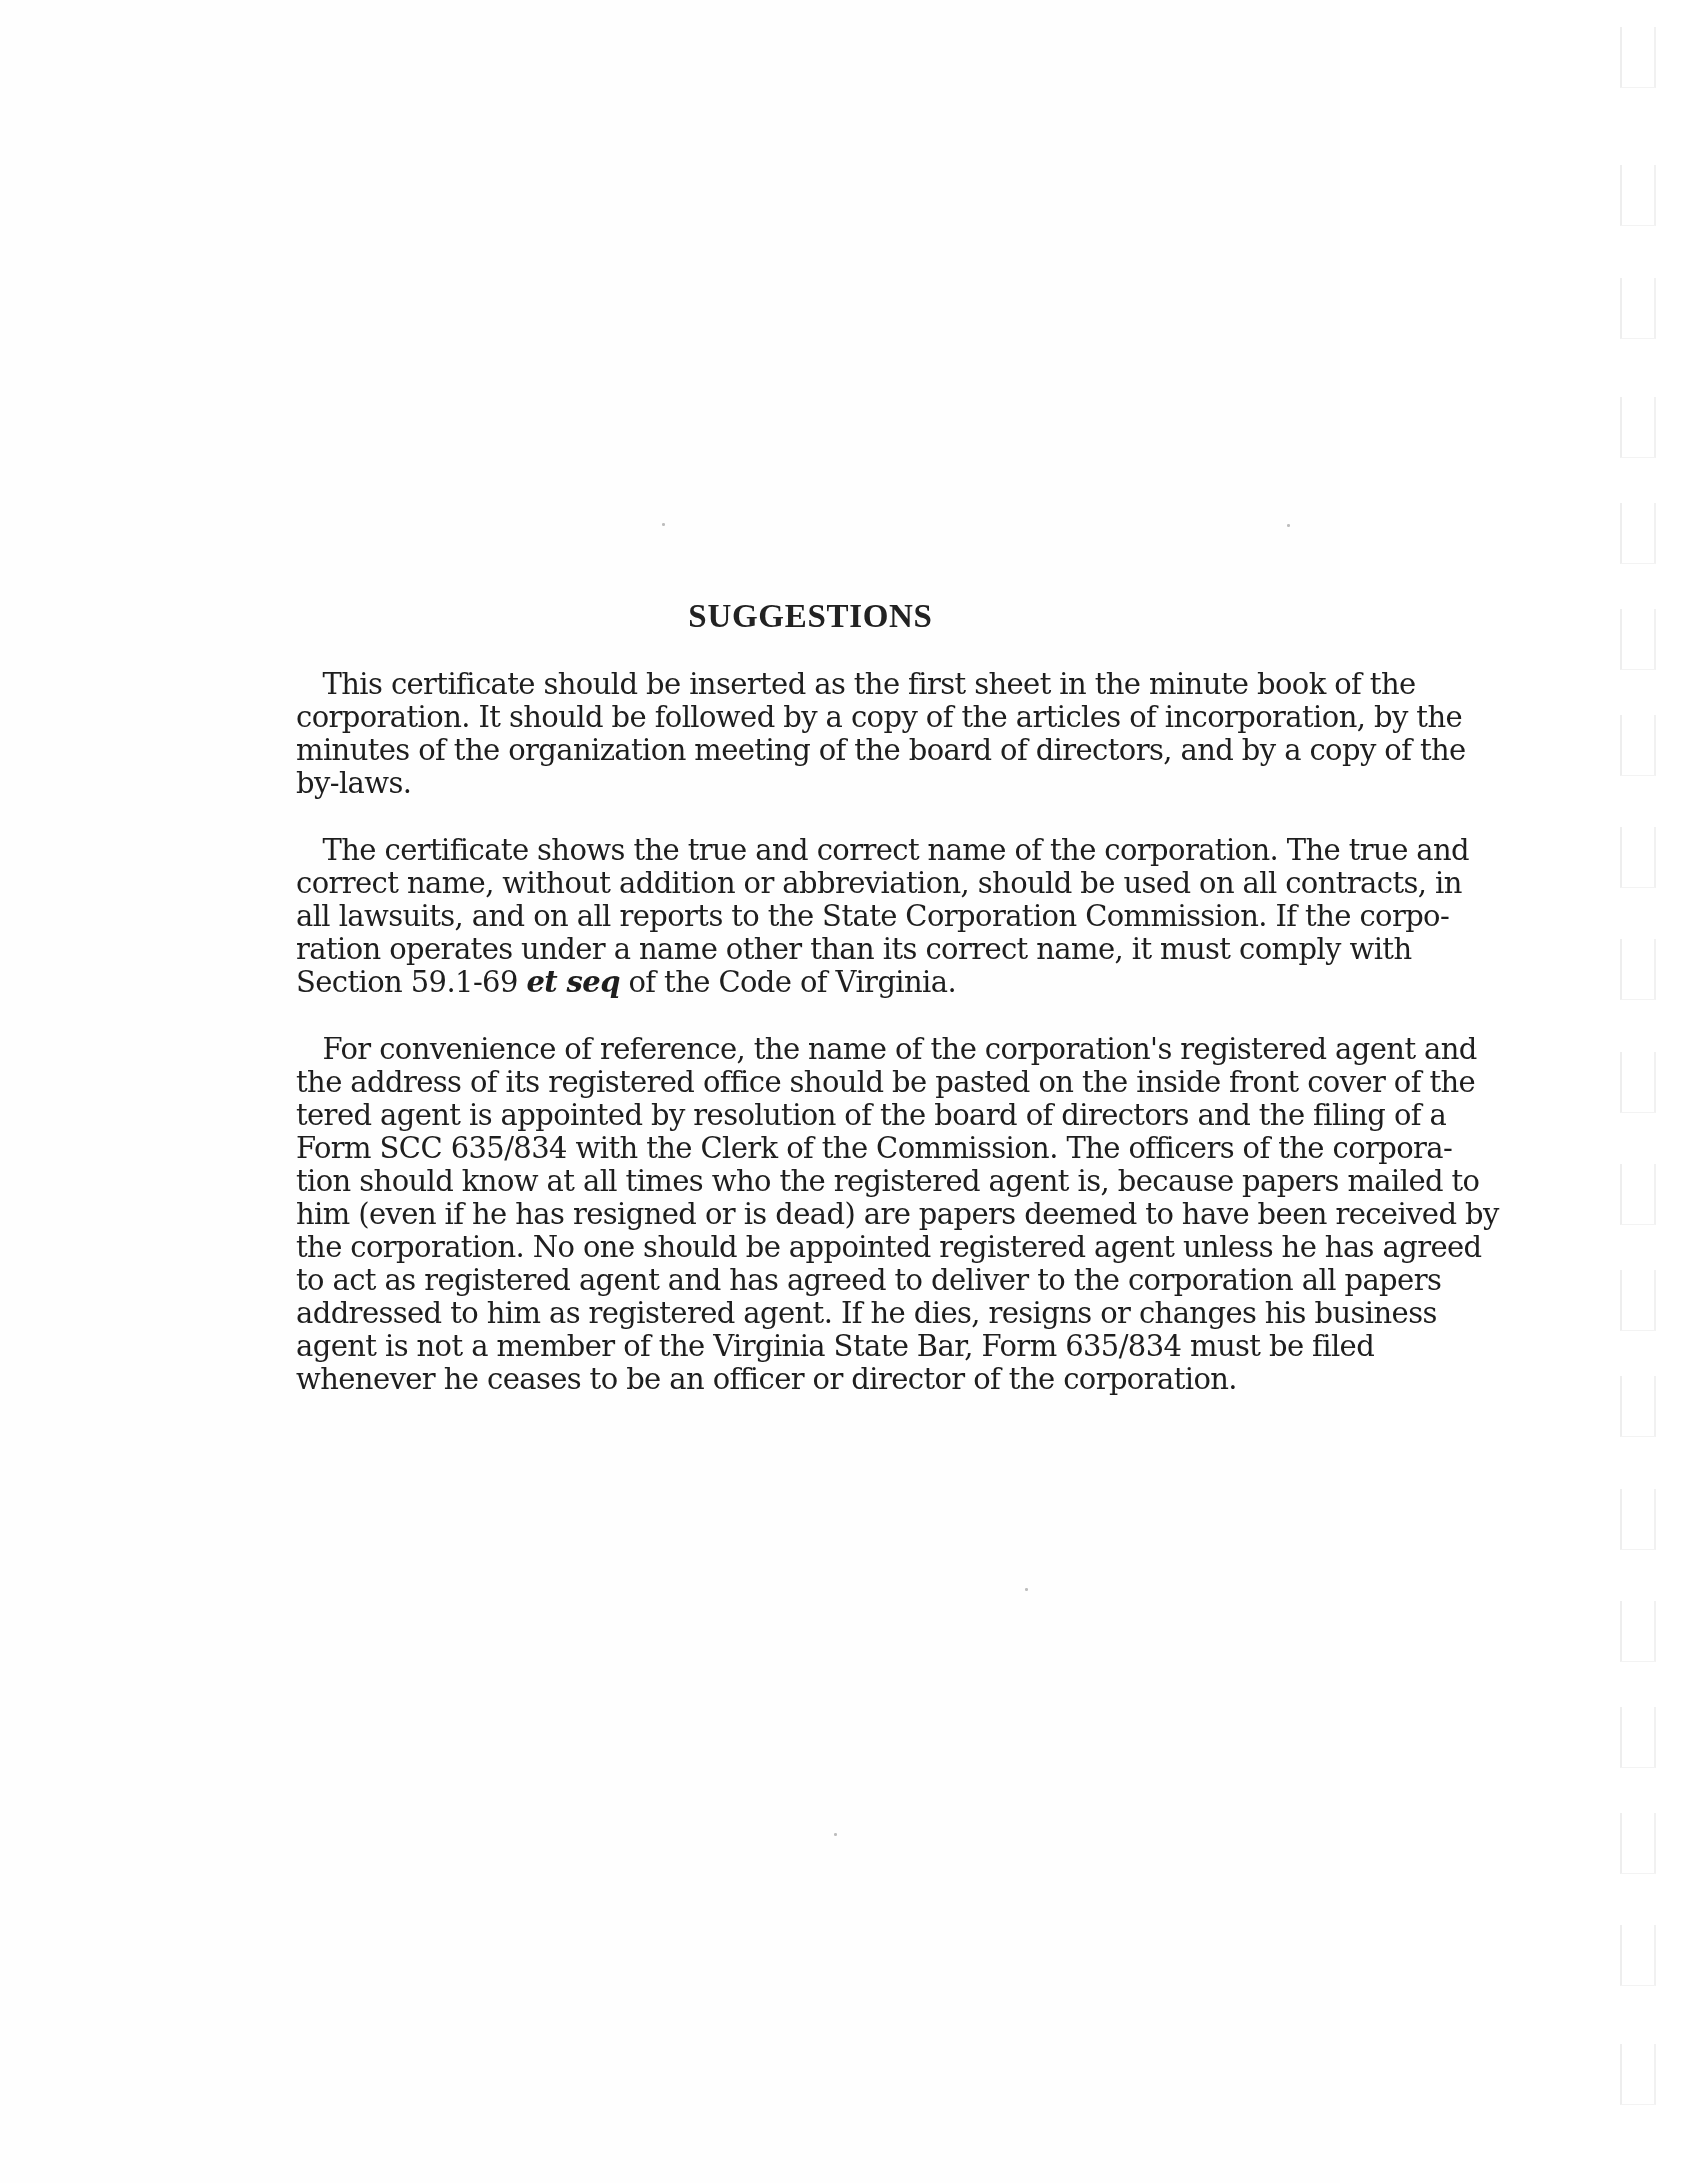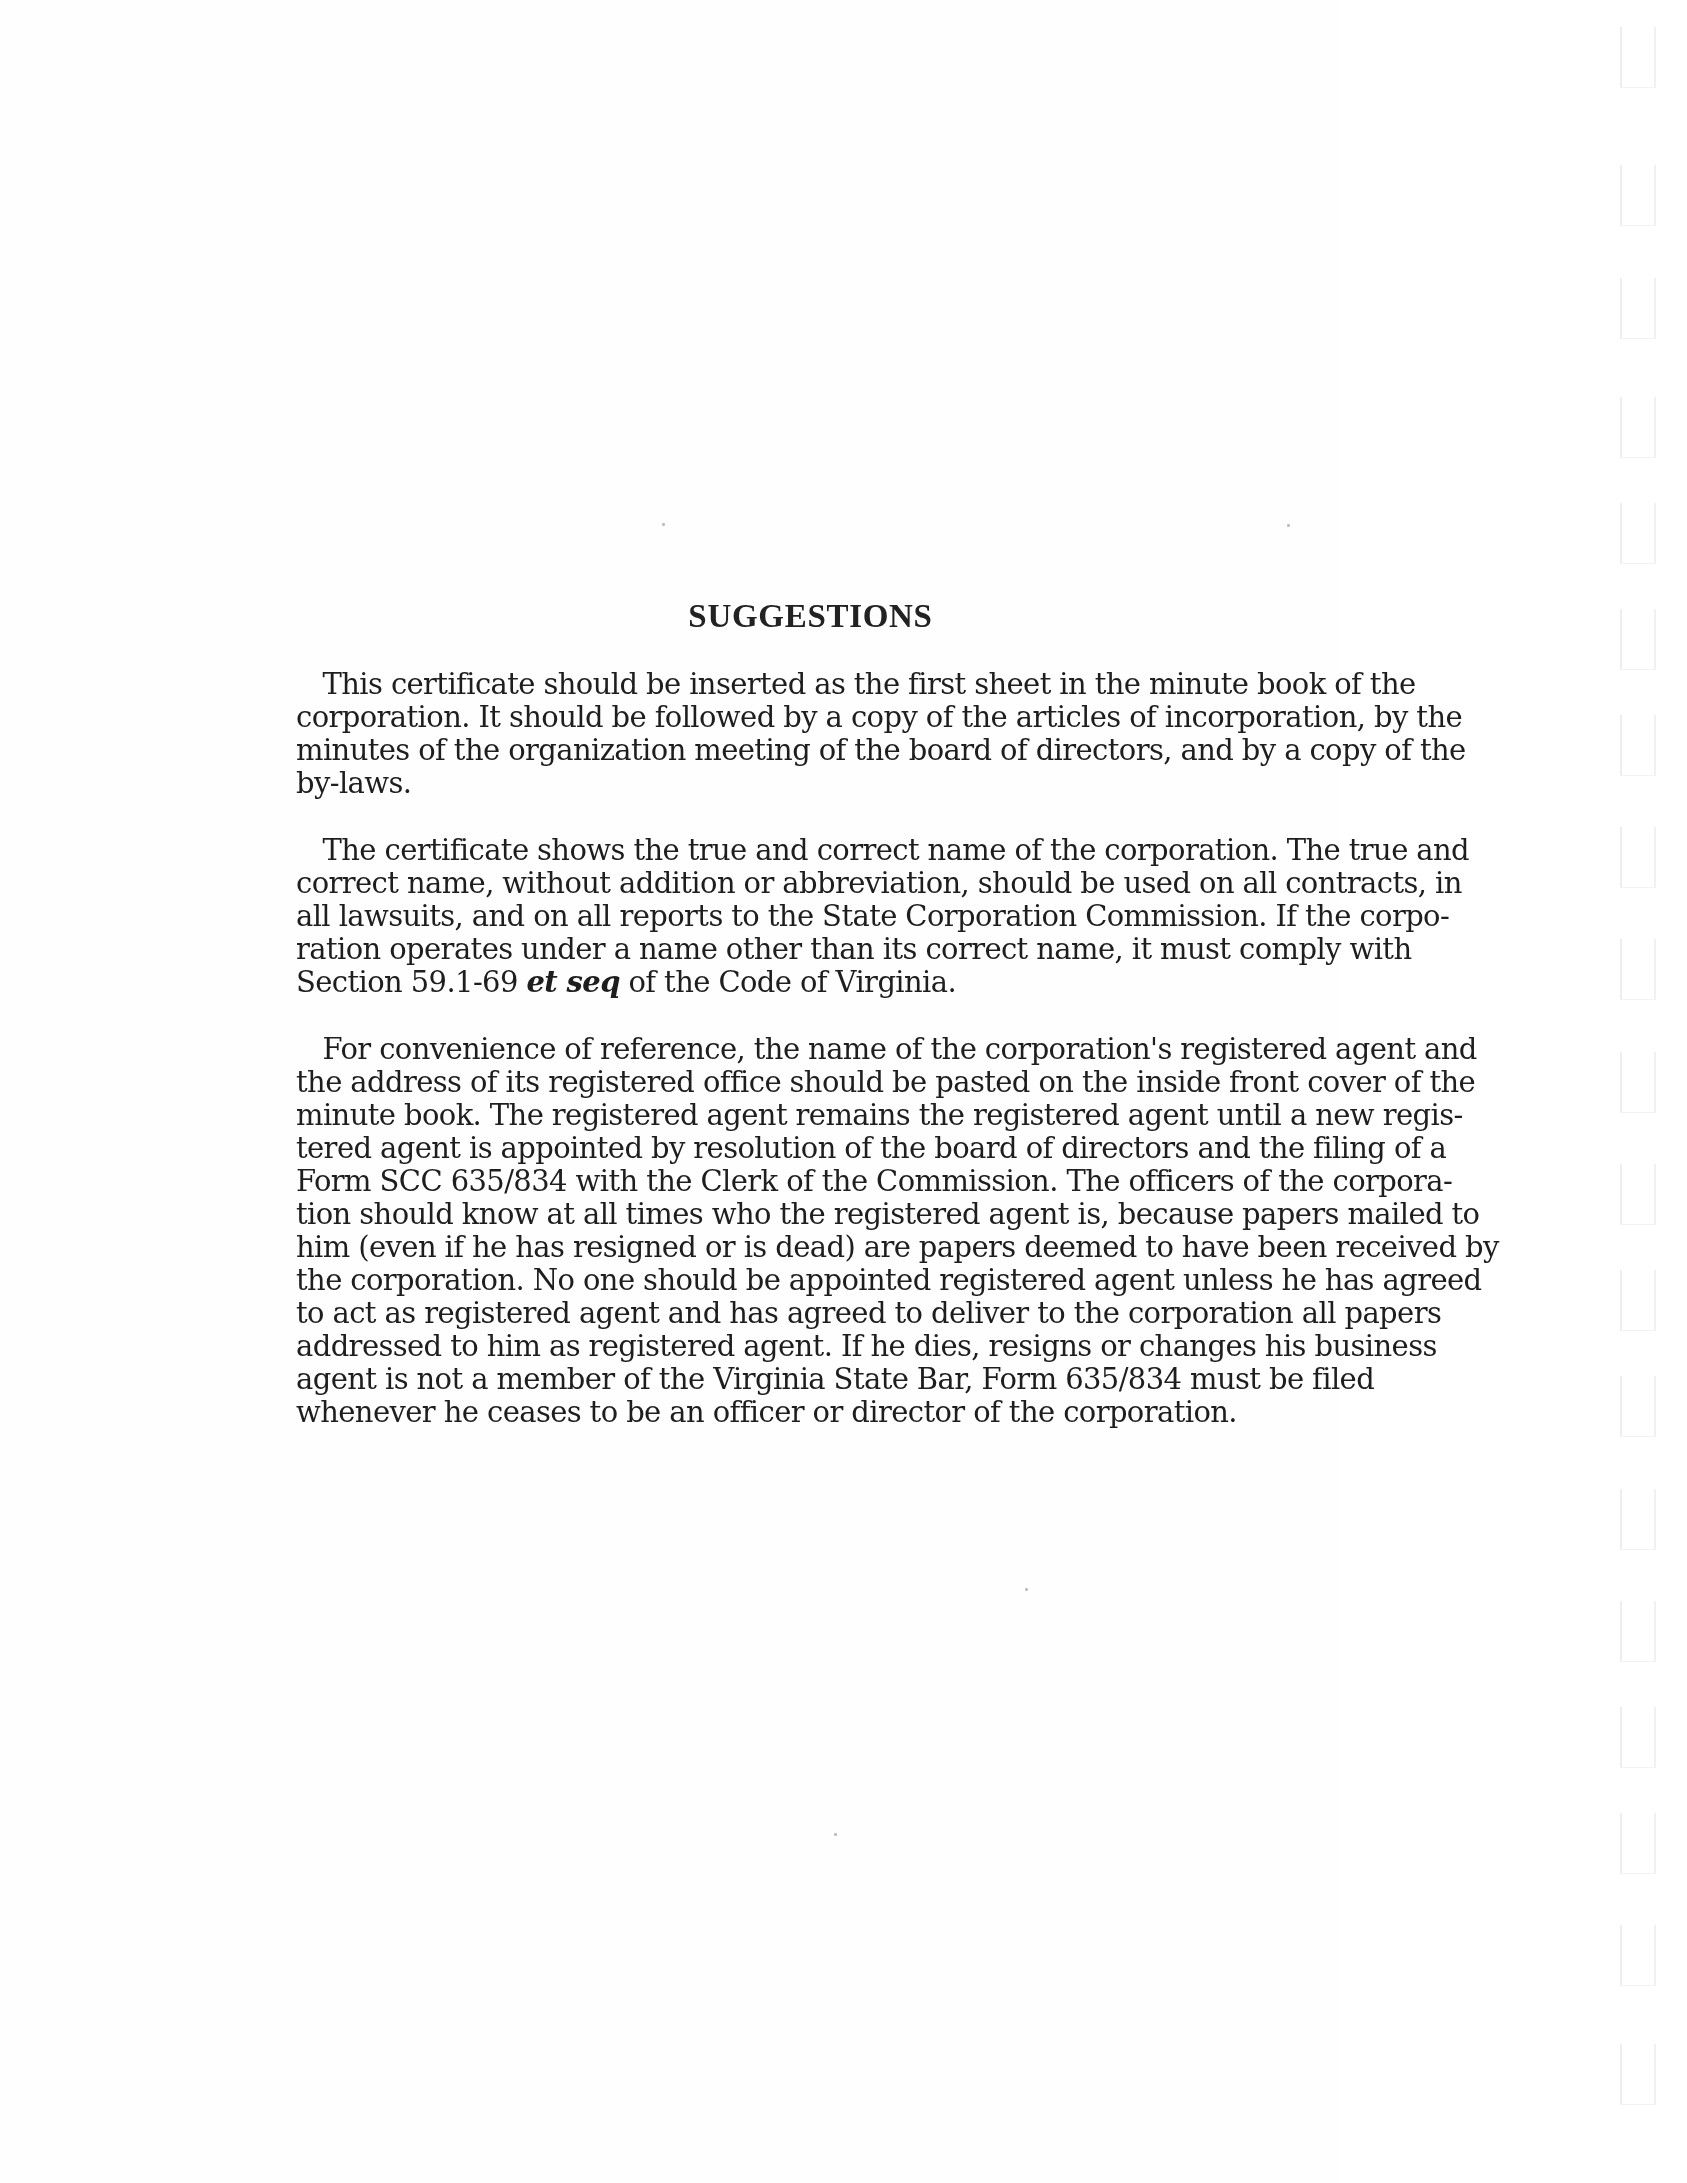--- a/index.html
+++ b/index.html
@@ -101,21 +101,20 @@
       <span class="line first">The certificate shows the true and correct name of the corporation. The true and</span>
       <span class="line">correct name, without addition or abbreviation, should be used on all contracts, in</span>
       <span class="line">all lawsuits, and on all reports to the State Corporation Commission. If the corpo-</span>
       <span class="line">ration operates under a name other than its correct name, it must comply with</span>
       <span class="line last"><span>Section 59.1-69 </span><em>et seq</em><span> of the Code of Virginia.</span></span>
     </p>
 
     <p class="para">
       <span class="line first">For convenience of reference, the name of the corporation's registered agent and</span>
       <span class="line">the address of its registered office should be pasted on the inside front cover of the</span>
-      <span class="line">minute book. The registered agent remains the registered agent until a new regis-</span>
       <span class="line">tered agent is appointed by resolution of the board of directors and the filing of a</span>
       <span class="line">Form SCC 635/834 with the Clerk of the Commission. The officers of the corpora-</span>
       <span class="line">tion should know at all times who the registered agent is, because papers mailed to</span>
       <span class="line">him (even if he has resigned or is dead) are papers deemed to have been received by</span>
       <span class="line">the corporation. No one should be appointed registered agent unless he has agreed</span>
       <span class="line">to act as registered agent and has agreed to deliver to the corporation all papers</span>
       <span class="line">addressed to him as registered agent. If he dies, resigns or changes his business</span>
       <span class="line">agent is not a member of the Virginia State Bar, Form 635/834 must be filed</span>
       <span class="line last">whenever he ceases to be an officer or director of the corporation.</span>
     </p>

